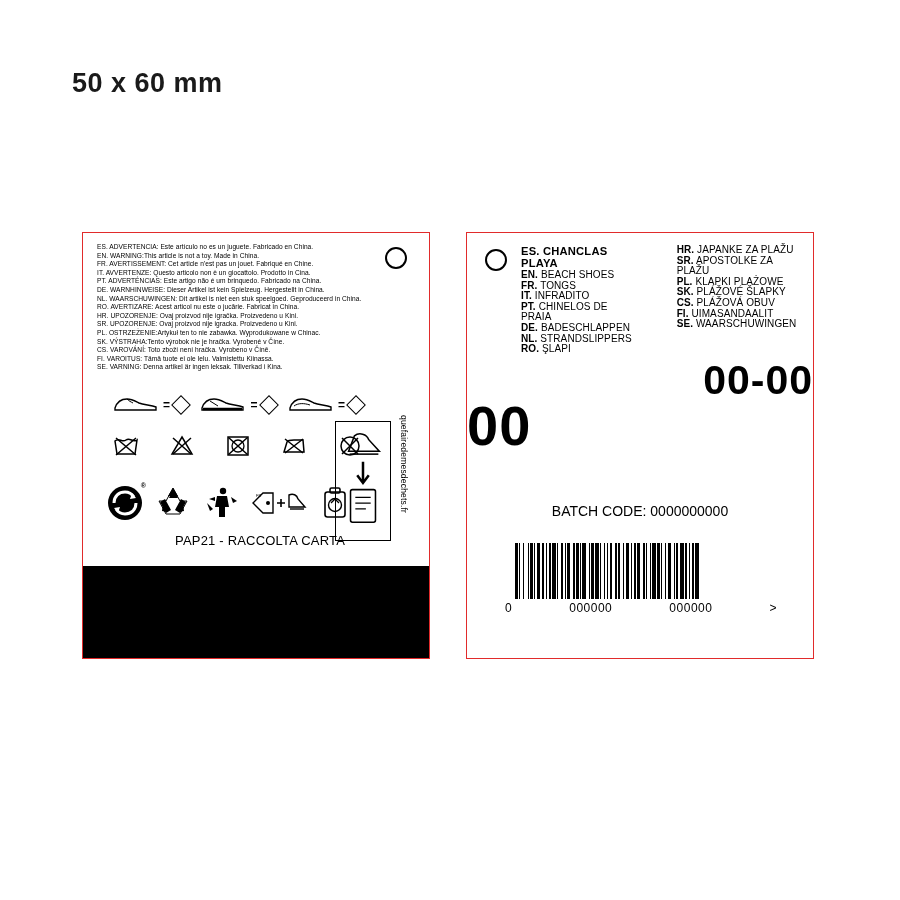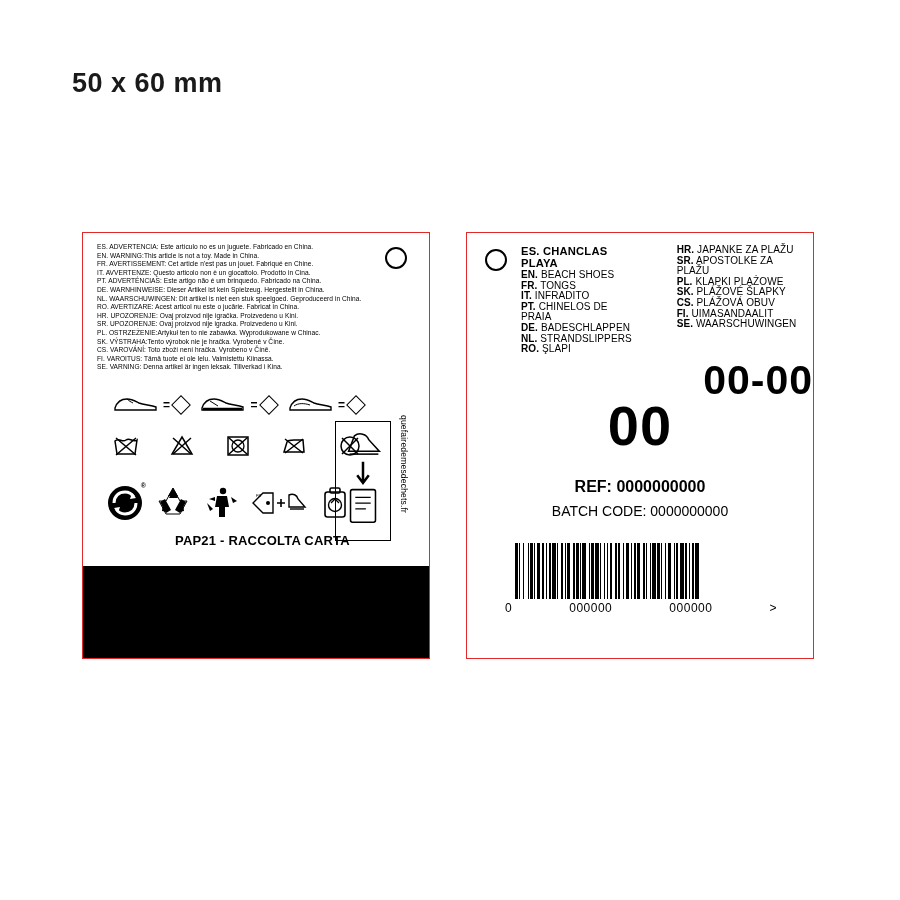--- a/index.html
+++ b/index.html
@@ -116,21 +116,21 @@
     height: 40px;
     position: relative;
   }
   .recy svg { width: 100%; height: 100%; display: block; }
 
   .pap-text {
     position: absolute;
     left: 84px;
     top: 300px;
     font-size: 13px;
-    font-weight: 700;
+    font-weight: 400;
     letter-spacing: 0.2px;
     padding-left: 8px;
   }
 
   
   .triman-box {
     position: absolute;
     right: 38px;
     top: 188px;
     width: 56px;
@@ -249,21 +249,21 @@
     top: 124px;
     text-align: right;
     font-size: 41px;
     font-weight: 700;
     letter-spacing: 1px;
   }
   .size-bigger {
     position: absolute;
     left: 0; right: 0;
     top: 160px;
-    text-align: center;
+    text-align: left;
     font-size: 56px;
     font-weight: 700;
     letter-spacing: 1px;
   }
 
   .ref-line {
     position: absolute;
     left: 0; right: 0;
     top: 245px;
     text-align: center;
@@ -540,21 +540,20 @@
       <div class="pn-line">
         <span class="code">SE.</span>
         <span>WAARSCHUWINGEN</span>
       </div>
     </div>
   </div>
 
   <div class="size-big">00-00</div>
   <div class="size-bigger">00</div>
 
-  <div class="ref-line">REF: 0000000000</div>
   <div class="batch-line">BATCH CODE: 0000000000</div>
 
   <div class="barcode">
       <span style="width: 2.56px; background: rgb(0, 0, 0);"></span>
       <span style="width: 1.28px; background: transparent;"></span>
       <span style="width: 1.28px; background: rgb(0, 0, 0);"></span>
       <span style="width: 2.56px; background: transparent;"></span>
       <span style="width: 1.28px; background: rgb(0, 0, 0);"></span>
       <span style="width: 3.84px; background: transparent;"></span>
       <span style="width: 1.28px; background: rgb(0, 0, 0);"></span>

